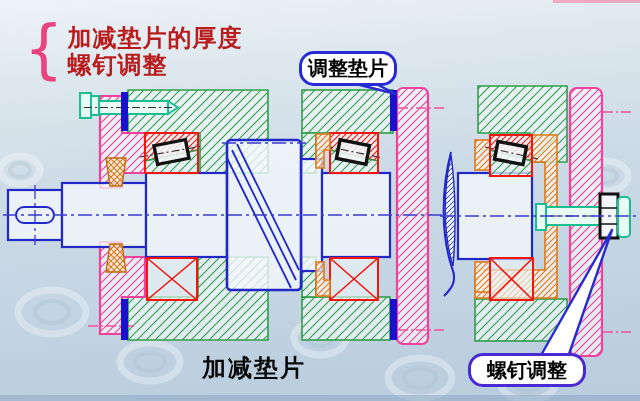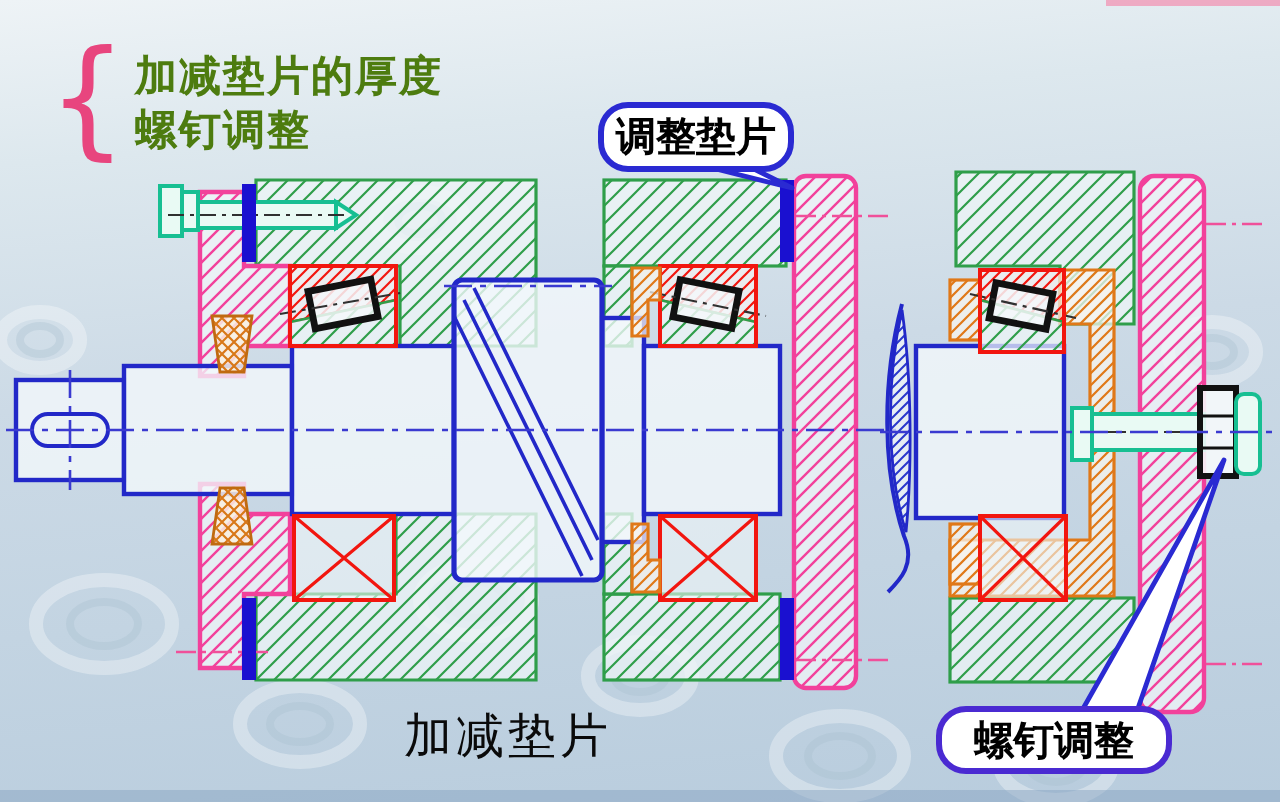--- a/index.html
+++ b/index.html
@@ -8,29 +8,29 @@
     font-family:"DejaVu Sans","Liberation Sans",sans-serif;
     background:linear-gradient(175deg,#eef3f6 0%,#dde8ee 18%,#ccdae6 45%,#c3d4e2 70%,#b8ccdd 100%);
   }
   .abs{position:absolute;}
   
   .method{left:18px;top:22px;display:flex;align-items:center;gap:2px;}
   .method-label{font-size:20px;font-weight:bold;color:#101010;letter-spacing:1px;}
   .brace{font-size:62px;line-height:54px;color:#e8457e;font-weight:400;
          transform:scaleY(1.04);margin:0 2px 6px 6px;}
   .method-items{display:flex;flex-direction:column;line-height:27px;}
-  .method-item{font-size:21px;font-weight:bold;color:#4d7c0f;letter-spacing:1px;white-space:nowrap;}
+  .method-item{font-size:24px;font-weight:bold;color:#b91c1c;letter-spacing:1px;white-space:nowrap;}
   .callout{
     background:#ffffff;border:3px solid #2a2ad2;border-radius:15px;
     display:flex;align-items:center;justify-content:center;
     font-weight:bold;color:#000;white-space:nowrap;z-index:6;
   }
   .callout-shim{left:299px;top:51px;width:92px;height:29px;font-size:20px;}
   .callout-screw{left:468px;top:353px;width:112px;height:28px;font-size:20px;border-color:#4a2ad2;}
-  .caption{left:202px;top:352px;font-size:24px;font-weight:normal;color:#0a0a0a;letter-spacing:2px;z-index:6;}
+  .caption{left:202px;top:352px;font-size:24px;font-weight:bold;color:#0a0a0a;letter-spacing:2px;z-index:6;}
   svg{position:absolute;left:0;top:0;}
   .bottom-band{left:0;top:395px;width:640px;height:6px;background:rgba(130,160,190,0.45);z-index:7;}
 </style>
 </head>
 <body>
 
 <svg width="640" height="401" viewBox="0 0 640 401">
   <defs>
     <pattern id="hG" width="9" height="9" patternUnits="userSpaceOnUse">
       <rect width="9" height="9" fill="rgba(240,246,248,0.72)"></rect>

